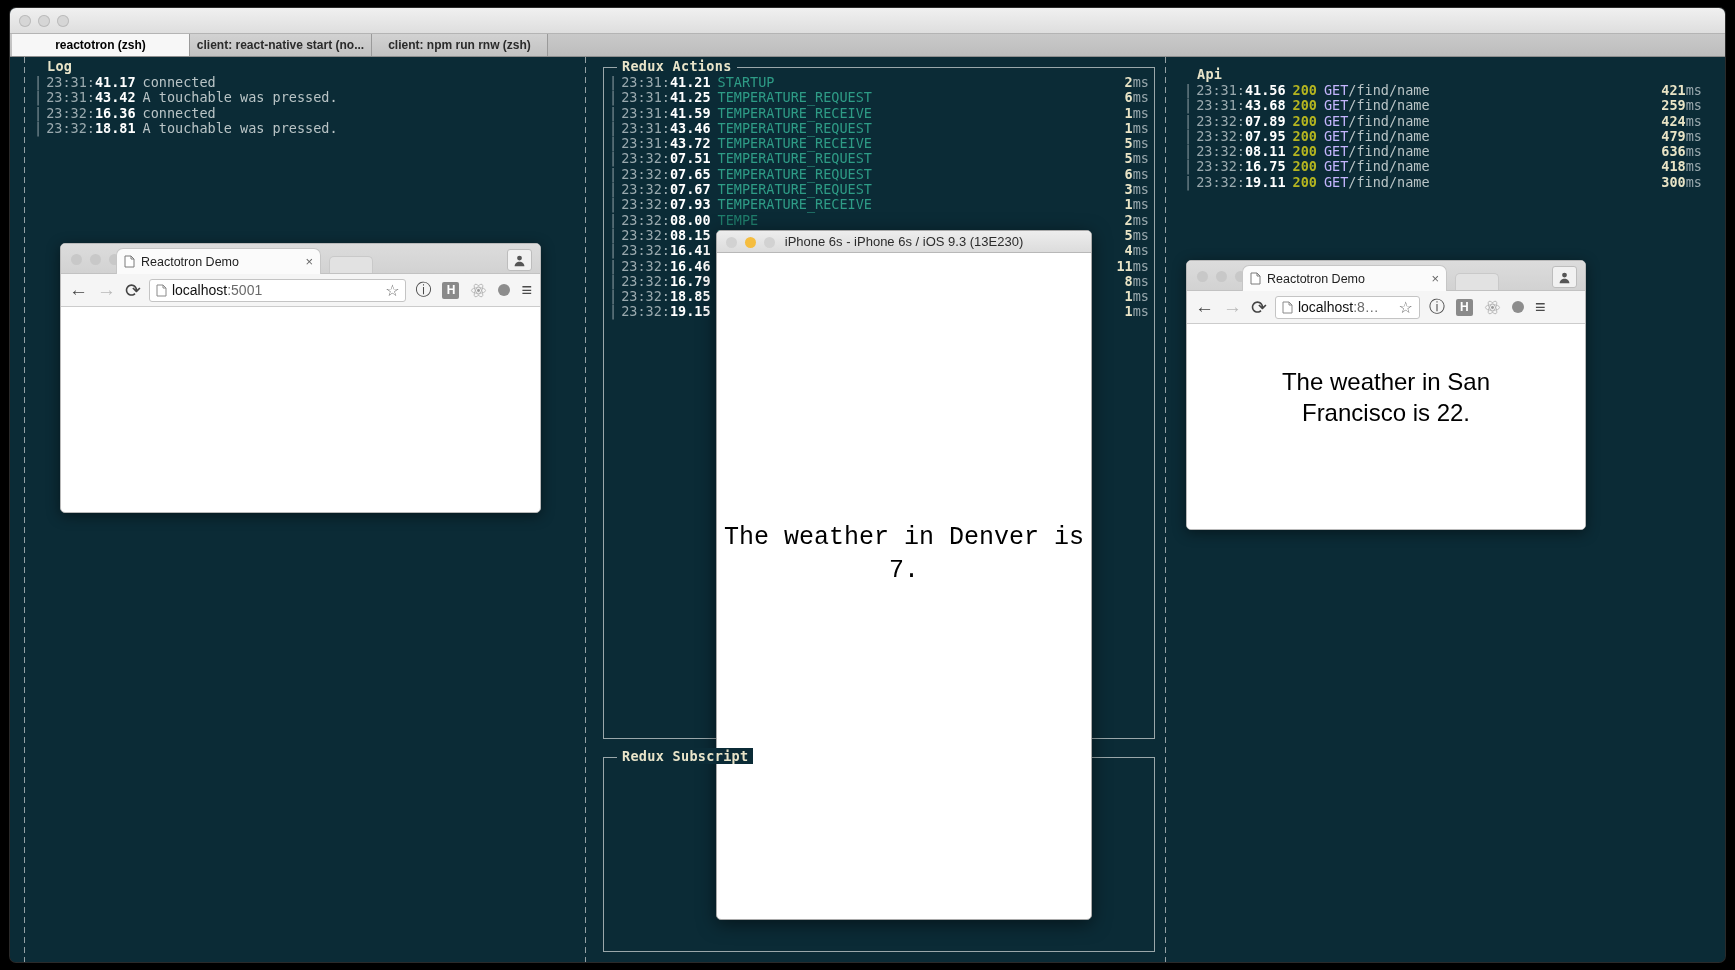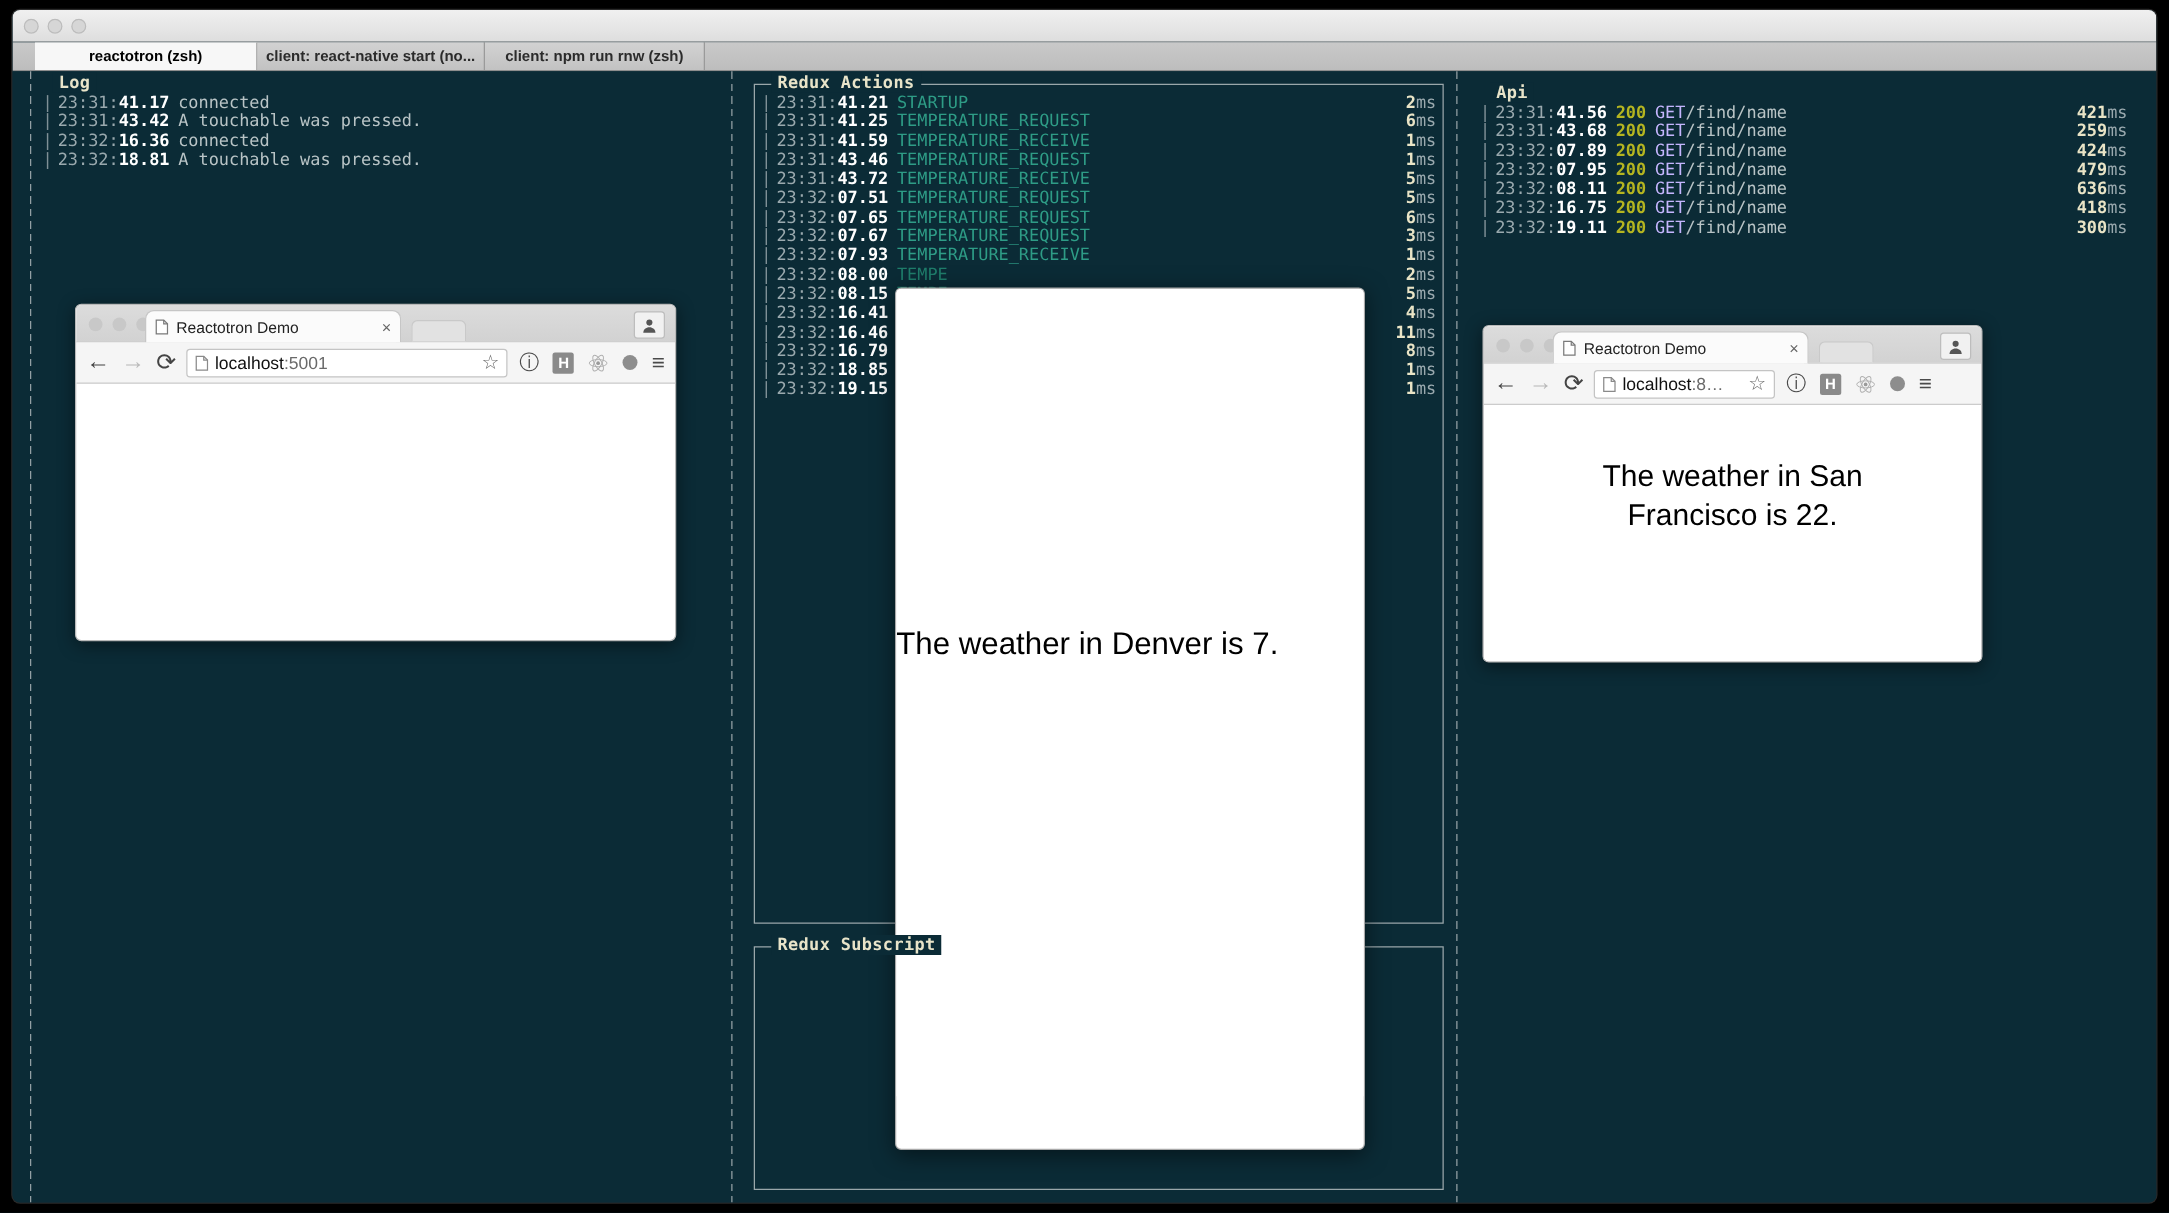--- a/index.html
+++ b/index.html
@@ -26,21 +26,21 @@
        box-shadow:inset 0 0 0 1px #bcbcbc;}
   #win-title{
     position:absolute; left:0; right:0; top:4px; text-align:center;
     font-size:13px; color:#8b8b8b; font-family:"Liberation Sans",sans-serif;
   }
 
   
   #tabstrip{
     position:relative; height:23px; width:100%;
     background:linear-gradient(#c9c9c9,#bdbdbd);
-    display:flex; align-items:stretch; padding-left:18px;
+    display:flex; align-items:stretch; padding-left:2px;
     border-bottom:1px solid #8e8e8e;
   }
   .tab{
     display:flex;align-items:center;justify-content:center;
     font-size:12px; font-weight:bold; color:#2b2b2b;
     padding:0 10px; border-right:1px solid #9a9a9a;
     background:linear-gradient(#d2d2d2,#c2c2c2);
     white-space:nowrap; overflow:hidden;
   }
   .tab.active{ background:#f7f7f7; color:#000; }
@@ -166,23 +166,23 @@
     padding:0 9px; font-size:12.5px; font-weight:bold; color:#000;
   }
   .st-left{ display:flex; align-items:center; gap:5px;}
   .st-mid{ position:absolute; left:0; right:0; text-align:center; pointer-events:none;}
   .batt{ width:26px;height:11px;border:1.5px solid #000;border-radius:2px;
          background:#000; position:relative;}
   .batt:after{ content:""; position:absolute; right:-4px; top:3px;
                width:2.5px;height:5px;background:#000;border-radius:0 1px 1px 0;}
   #sim-screen{ position:relative; height:646px; background:#fff; }
   #sim-text{
-    position:absolute; left:0; right:0; top:268px; 
+    position:absolute; left:0; right:0; top:268px; text-align:center;
     font-size:25px; color:#000; line-height:1.32;
-    font-family:Liberation Sans, sans-serif;
+    font-family:Liberation Mono, monospace;
   }
 </style>
 </head>
 <body>
 
 <div id="screen">
 
   <div id="term-window">
 
     <div id="titlebar">
@@ -512,18 +512,26 @@
         <span style="width:12px;height:12px;border-radius:50%;background:#8d8d8d;display:inline-block;"></span>
         <span style="font-size:18px;color:#4a4a4a;">≡</span>
       </div>
     </div>
     <div class="ch-content" style="height:205px;">
       <div class="ch-text" style="margin-top:43px; width:290px;">The weather in San Francisco is 22.</div>
     </div>
   </div>
 
   <div id="sim">
+    <div id="sim-bar">
+      <div id="sim-traffic">
+        <span class="s-tl"></span>
+        <span class="s-tl amber"></span>
+        <span class="s-tl"></span>
+      </div>
+      <div id="sim-title">iPhone 6s - iPhone 6s / iOS 9.3 (13E230)</div>
+    </div>
     <div id="sim-screen">
       <div id="sim-text">The weather in Denver is 7.</div>
     </div>
   </div>
 
 </div>
 
 </body></html>

